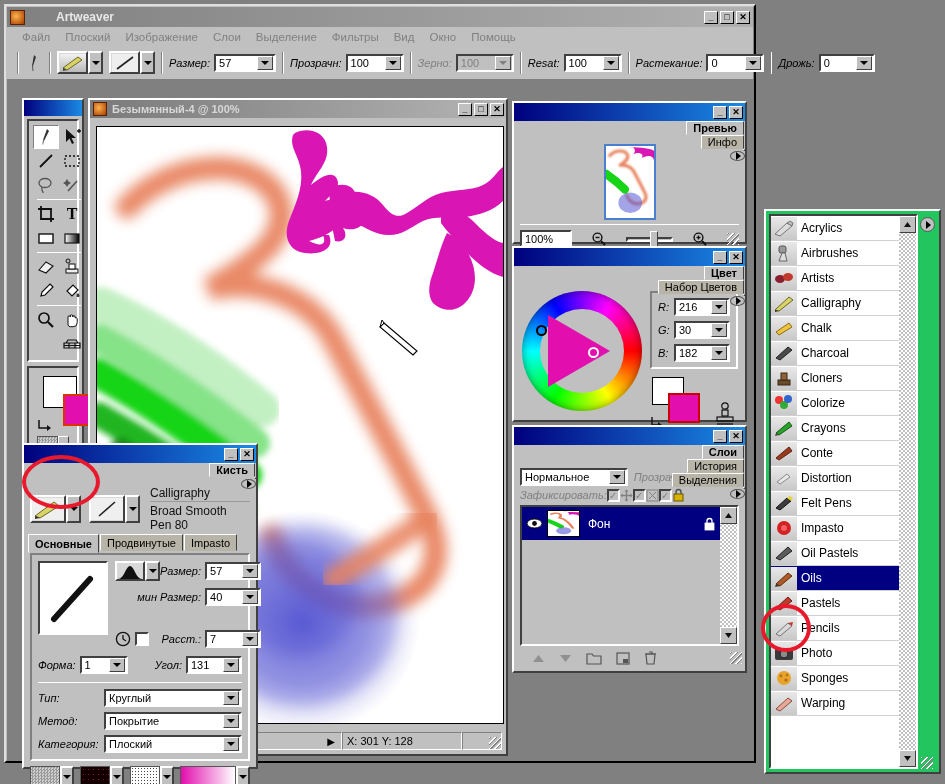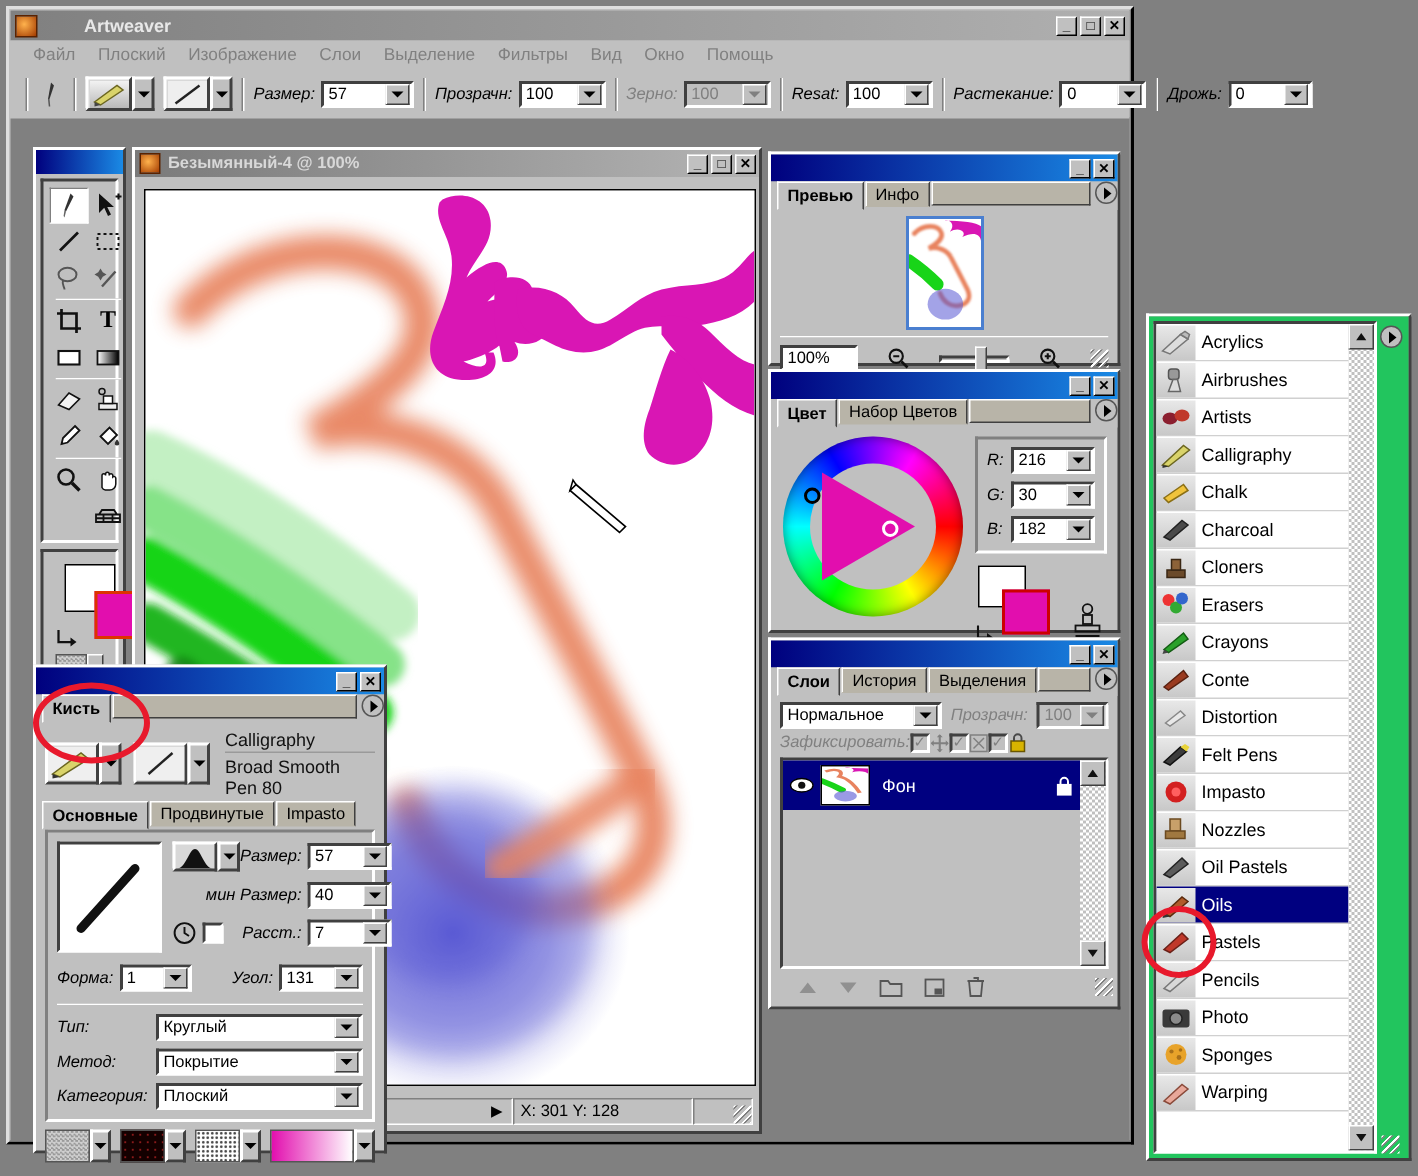--- a/index.html
+++ b/index.html
@@ -36,22 +36,22 @@
     border: 1px solid; border-color: #fff #000 #000 #fff;
     font-size: 9px; line-height: 10px; text-align: center;
     color: #000; font-family: "Liberation Sans", sans-serif;
     display:flex;align-items:center;justify-content:center;
     font-weight: bold;
   }
 
   .panel { position: absolute; background: #c0c0c0; }
 
   
-  .tabrow { display: flex; align-items: flex-start; height: 19px;
-            background: #c0c0c0; padding-left: 4px; position: relative; }
+  .tabrow { display: flex; align-items: flex-end; height: 19px;
+            background: #c0c0c0; padding-left: 4px; position: relative; flex-direction: column; }
   .tab {
     height: 17px; padding: 0 6px; display:flex; align-items:center;
     font-size: 11px; color: #000; background: #b8b4a8;
     border: 1px solid; border-color: #fff #404040 transparent #fff;
     margin-right: 1px;
   }
   .tab.active { background: #c0c0c0; font-weight: bold; height: 19px; }
   .tabfill { flex: 1; height: 16px; background: #b8b4a8;
              border: 1px solid; border-color:#fff #404040 #404040 #fff;}
   .tabmenu { width: 15px; height: 15px; border-radius: 50%;
@@ -859,21 +859,21 @@
           </div>
           <div style="display:flex;align-items:center;gap:4px;justify-content:flex-end;margin-top:7px">
             <span class="lbl">мин Размер:</span>
             <div class="combo" style="width:56px">
                 <span class="val">40</span>
                 <span class="arrow">
                   <i class="arrow-dn"></i>
                 </span>
               </div>
           </div>
-          <div style="display:flex;align-items:center;margin-top:7px">
+          <div style="display:flex;align-items:center;margin-top:24px">
             <svg width="16" height="16" viewBox="0 0 16 16">
               <circle cx="8" cy="8" r="6.6" fill="none" stroke="#111" stroke-width="1.3"></circle>
               <path d="M8 4 v4 l3 2" fill="none" stroke="#111" stroke-width="1.3"></path>
             </svg>
             <div class="in" style="width:14px;height:14px;background:#fff;margin-left:4px"></div>
             <div style="flex:1"></div>
             <span class="lbl">Расст.:</span>
             <div class="combo" style="width:56px;margin-left:4px">
                 <span class="val">7</span>
                 <span class="arrow">
@@ -1029,21 +1029,21 @@
             <span>Cloners</span>
           </div>
           <div class="cat-item">
             <div class="cat-ic">
                 <svg width="22" height="18" viewBox="0 0 22 18">
                   <circle cx="6" cy="6" r="4" fill="#e33"></circle>
                   <circle cx="11" cy="11" r="4" fill="#3a3"></circle>
                   <circle cx="15" cy="5" r="4" fill="#36c"></circle>
                 </svg>
               </div>
-            <span>Erasers</span>
+            <span>Colorize</span>
           </div>
           <div class="cat-item">
             <div class="cat-ic">
                 <svg width="22" height="18" viewBox="0 0 22 18">
                   <path d="M3 14 L16 3 L19 7 L6 16z" fill="#2aa12a" stroke="#135c13"></path>
                   <path d="M3 14 L6 16 L2 17z" fill="#444"></path>
                 </svg>
               </div>
             <span>Crayons</span>
           </div>
@@ -1073,29 +1073,20 @@
             <span>Felt Pens</span>
           </div>
           <div class="cat-item">
             <div class="cat-ic">
                 <svg width="22" height="18" viewBox="0 0 22 18">
                   <circle cx="11" cy="9" r="7" fill="#d32020"></circle>
                   <circle cx="11" cy="9" r="3" fill="#ff6060"></circle>
                 </svg>
               </div>
             <span>Impasto</span>
-          </div>
-          <div class="cat-item">
-            <div class="cat-ic">
-                <svg width="22" height="18" viewBox="0 0 22 18">
-                  <rect x="7" y="2" width="7" height="8" fill="#c8a06a" stroke="#6b4a20"></rect>
-                  <rect x="4" y="10" width="13" height="5" fill="#a07840" stroke="#6b4a20"></rect>
-                </svg>
-              </div>
-            <span>Nozzles</span>
           </div>
           <div class="cat-item">
             <div class="cat-ic">
                 <svg width="22" height="18" viewBox="0 0 22 18">
                   <path d="M3 14 L15 3 L19 7 L7 16z" fill="#5b5b5b" stroke="#222"></path>
                 </svg>
               </div>
             <span>Oil Pastels</span>
           </div>
           <div class="cat-item sel">

